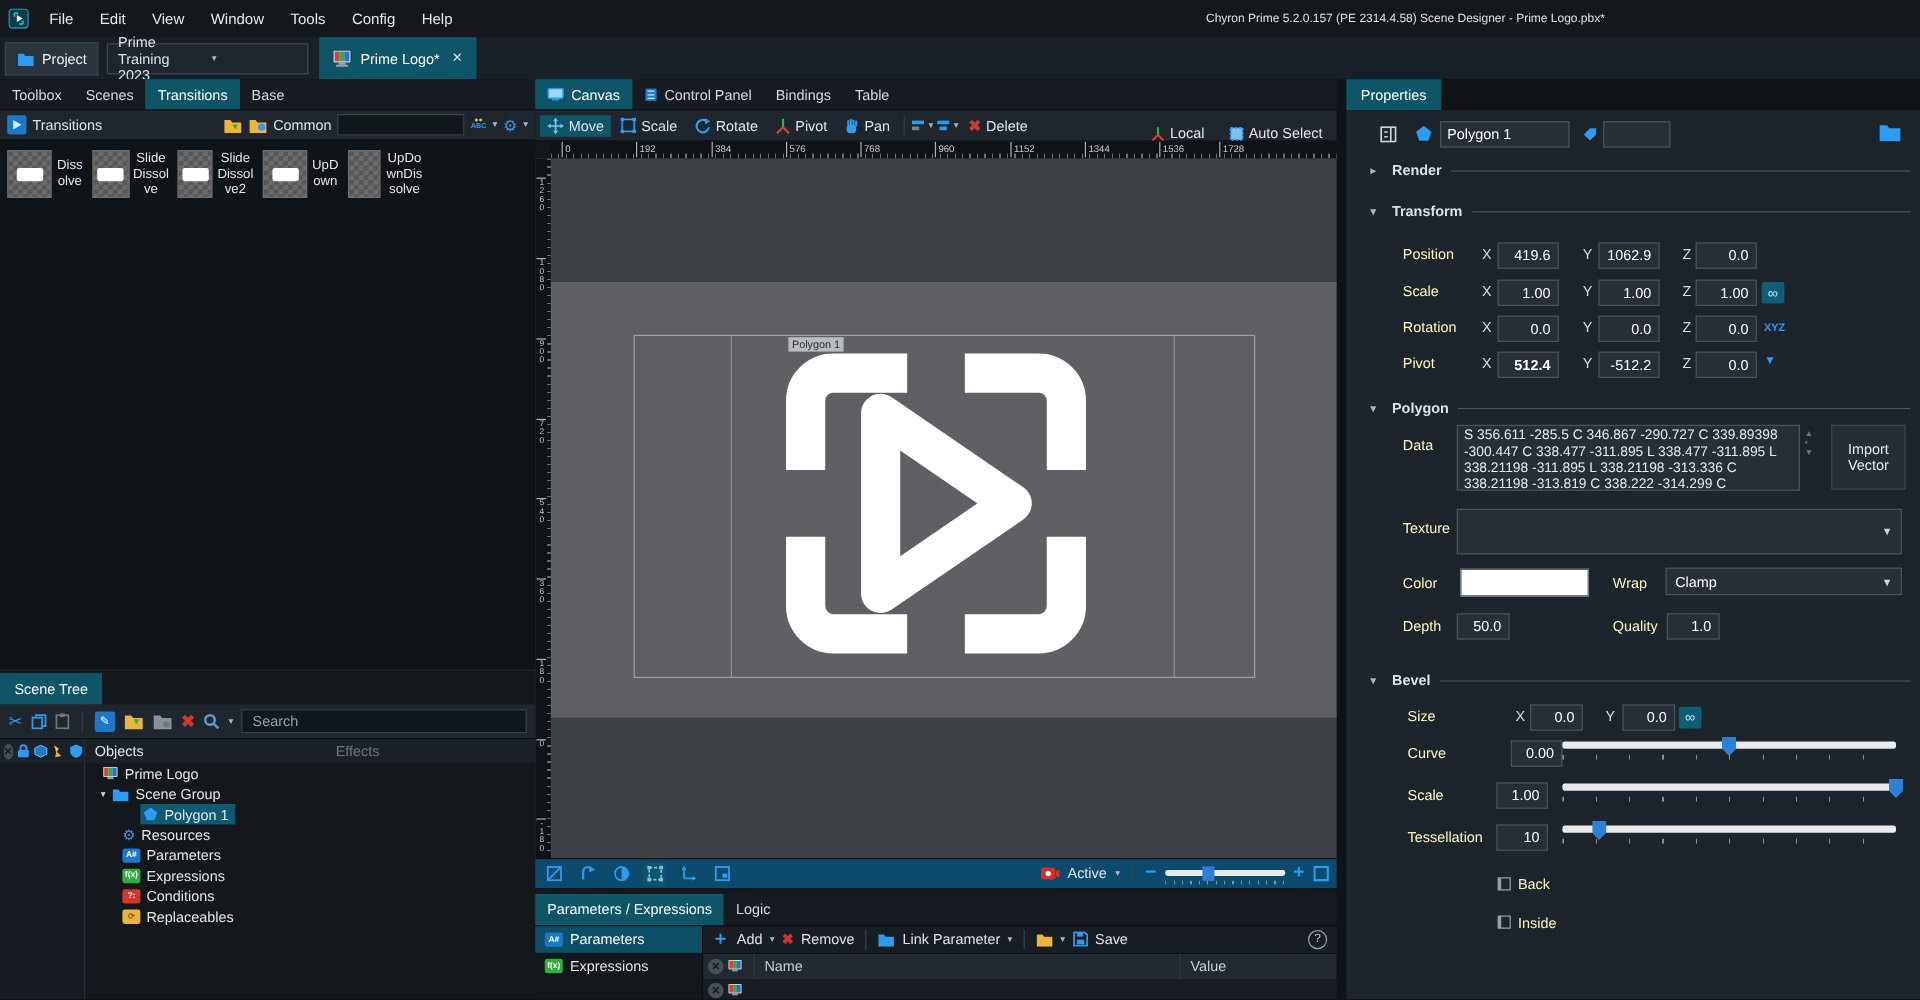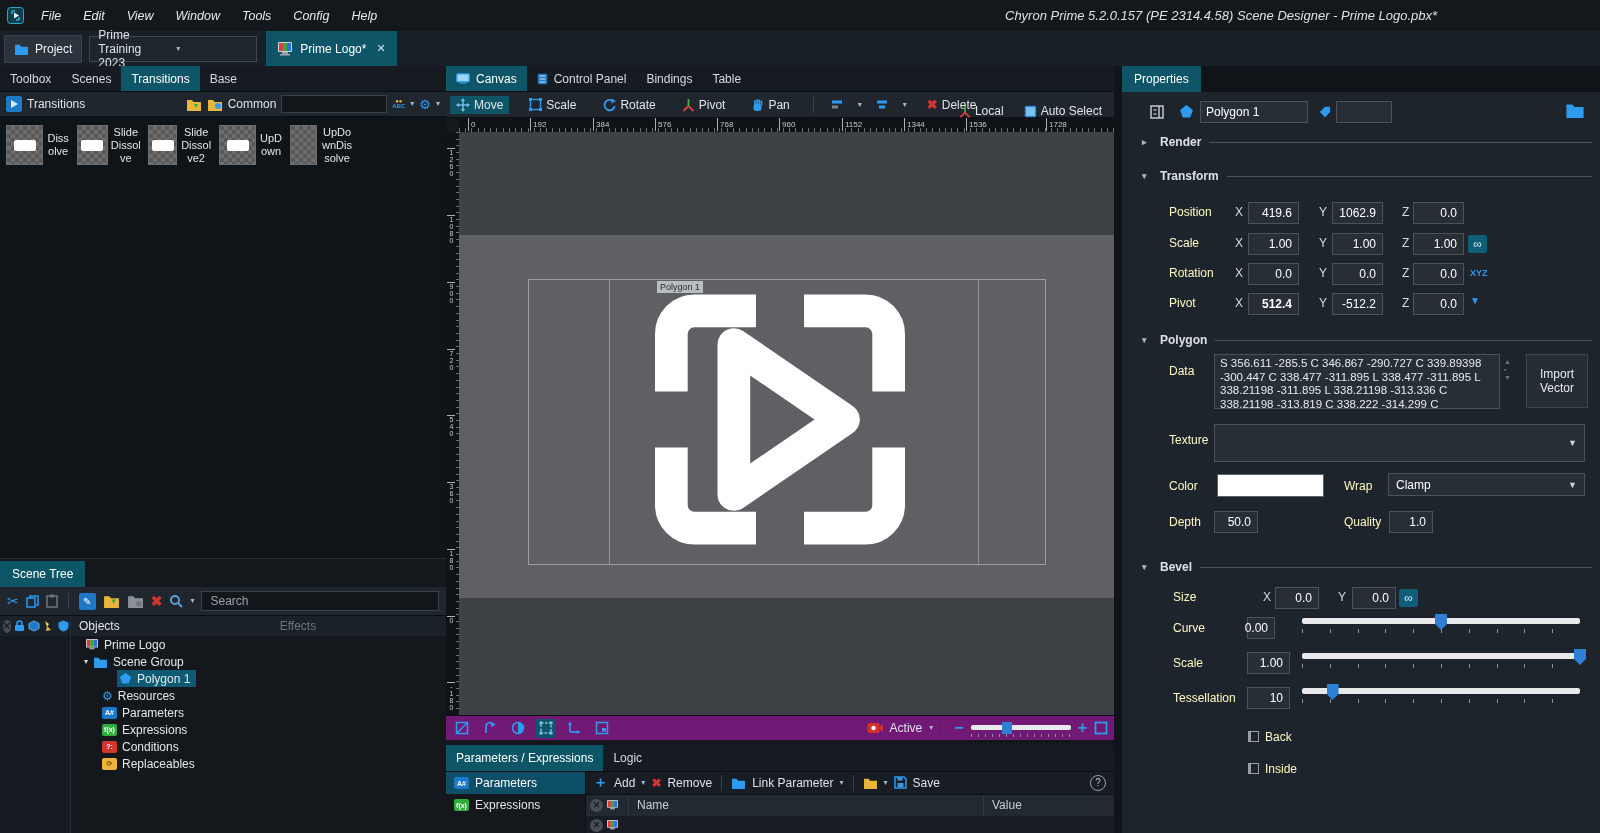--- a/index.html
+++ b/index.html
@@ -3,23 +3,23 @@
 <meta charset="utf-8">
 <style>
   html,body{margin:0;padding:0;background:#0b0e11;}
   #app{position:relative;width:1600px;height:833px;background:#14181d;overflow:hidden;
        font-family:"Liberation Sans",sans-serif;font-size:12px;color:#dfe3e6;}
   .abs{position:absolute;}
   .ic{display:inline-flex;align-items:center;justify-content:center;flex:none;}
   .chev{color:#9fb9cc;font-size:8px;line-height:1;}
   .blue{color:#2d9bf0;}
   
-  #menubar{position:absolute;left:0;top:0;width:1600px;height:31px;display:flex;align-items:center;background:#14181d;font-style:italic;}
+  #menubar{position:absolute;left:0;top:0;width:1600px;height:31px;display:flex;align-items:center;background:#14181d;}
   .menu-item{padding:0 11px;font-size:12.5px;color:#e6e9eb;cursor:default;}
-  #win-title{position:absolute;left:1005px;top:0;height:31px;display:flex;align-items:center;font-size:13px;color:#dde1e4;}
+  #win-title{position:absolute;left:1005px;top:0;height:31px;display:flex;align-items:center;font-size:10px;color:#dde1e4;}
   
   #projectbar{position:absolute;left:0;top:31px;width:1600px;height:35px;background:#191f26;border-bottom:1px solid #0c0f12;display:flex;align-items:center;}
   .proj-btn{margin-left:4px;height:26px;background:#2b333c;border:1px solid #39424c;display:flex;align-items:center;gap:6px;padding:0 9px;color:#f0f2f4;}
   .proj-dd{margin-left:7px;width:150px;height:24px;border:1px solid #3e4750;background:#1f252c;display:flex;align-items:center;padding:0 8px;gap:6px;}
   .proj-dd span{flex:1;}
   .doc-tab{margin-left:9px;height:35px;background:#0e5568;display:flex;align-items:center;gap:7px;padding:0 11px;color:#fff;}
   .doc-close{color:#cfe3ea;font-size:11px;padding-left:3px;}
   
   .tabs{display:flex;align-items:stretch;background:#161b21;border-bottom:1px solid #0c0f12;}
   .tab{display:flex;align-items:center;gap:6px;padding:0 10px;color:#d6dade;}
@@ -48,37 +48,37 @@
   .st-main{flex:1;}
   .st-header{height:20px;display:flex;align-items:center;background:#1b2129;color:#e4e7ea;text-align:right;}
   .tree-row{height:17px;display:flex;align-items:center;gap:5px;font-size:12px;color:#e4e7ea;}
   .tree-row .sel{background:#0e5a73;display:flex;align-items:center;gap:5px;padding:0 6px 0 2px;height:17px;}
   .badge{width:15px;height:12px;border-radius:2px;font-size:7px;font-weight:bold;display:flex;align-items:center;justify-content:center;color:#fff;flex:none;}
   .b-blue{background:#1d78c8;} .b-green{background:#2fae3e;color:#fff;} .b-red{background:#d3352f;} .b-yellow{background:#e9b53a;color:#7a5a00;}
   .cx{width:13px;height:13px;border-radius:50%;background:#474e56;color:#171b20;font-size:9px;font-weight:bold;display:inline-flex;align-items:center;justify-content:center;}
   
   #center{position:absolute;left:446px;top:66px;width:668px;height:767px;background:#14181d;}
   .c-tabs{height:25px;}
-  .c-toolbar{height:25px;background:#20262e;display:flex;align-items:center;gap:14px;padding:0 4px;border-bottom:1px solid #0c0f12;position:relative;}
+  .c-toolbar{height:25px;background:#20262e;display:flex;align-items:center;gap:2px;padding:0 4px;border-bottom:1px solid #0c0f12;position:relative;}
   .tool-btn{display:flex;align-items:center;gap:4px;padding:2px 6px;color:#e2e5e8;}
   .tool-btn.active{background:#0e5568;}
   .vsep{width:1px;height:16px;background:#39424b;margin:0 3px;}
   .c-hruler{height:14px;margin-left:13px;background:#0f1318;position:relative;overflow:hidden;}
   .c-hruler .ticks{position:absolute;left:0;right:0;bottom:0;height:4px;
      background-image:repeating-linear-gradient(to right,#6a7076 0 1px,transparent 1px 6.23px);}
   .hlab{position:absolute;top:0;font-size:8px;color:#c6cbd0;border-left:1px solid #aab0b5;padding-left:2px;line-height:13px;}
   .c-viewport{position:relative;height:583px;background:#3e4145;overflow:hidden;}
   .c-vruler{position:absolute;left:0;top:0;width:13px;height:583px;background:#0f1318;z-index:6;
      background-image:repeating-linear-gradient(to bottom,#6a7076 0 1px,transparent 1px 6.7px);background-position:10px 0;background-size:3px 100%;background-repeat:no-repeat;}
   .vlab{position:absolute;left:1px;writing-mode:vertical-rl;text-orientation:upright;font-size:7px;letter-spacing:0;color:#c6cbd0;line-height:8px;border-top:1px solid #aab0b5;}
   .band{position:absolute;left:13px;right:0;top:103px;height:363px;background:#5e6063;}
   .stage-rect{position:absolute;left:82px;top:147px;width:516px;height:284px;border:1px solid #9aa0a4;}
   .guide{position:absolute;top:147px;height:285px;width:1px;background:#8e9397;}
   .obj-label{position:absolute;left:211px;top:149px;background:#b9bdc0;color:#2b2f33;font-size:9px;line-height:12px;padding:0 3px;z-index:4;}
-  .c-bottombar{height:24px;background:#701a75;border-top:1px solid #0c0f12;display:flex;align-items:center;gap:9px;padding:0 6px;position:relative;}
+  .c-bottombar{height:24px;background:#0c4a6e;border-top:1px solid #0c0f12;display:flex;align-items:center;gap:9px;padding:0 6px;position:relative;}
   .bb-btn{width:19px;height:19px;display:flex;align-items:center;justify-content:center;border-radius:2px;}
   .bb-btn.active{background:#0e5568;}
   .zoom-slider{position:relative;width:100px;height:16px;}
   .zoom-slider .track{position:absolute;left:0;right:0;top:5px;height:5px;background:#e8eaec;border-radius:2px;}
   .zoom-slider .handle{position:absolute;top:2px;width:10px;height:12px;background:#2f7fd6;transform:translateX(-50%);}
   .zoom-slider .ticks{position:absolute;left:0;right:0;top:14px;height:3px;background-image:repeating-linear-gradient(to right,#8a9096 0 1px,transparent 1px 7px);}
   
   .params{position:absolute;left:0;top:679px;width:668px;height:88px;background:#14181d;}
   .params-tabs{height:26px;}
   .params-body{display:flex;height:62px;}
@@ -498,21 +498,21 @@
       <div class="ticks"></div>
       <span class="hlab" style="left:9px;">0</span>
       <span class="hlab" style="left:71px;">192</span>
       <span class="hlab" style="left:134px;">384</span>
       <span class="hlab" style="left:196px;">576</span>
       <span class="hlab" style="left:258px;">768</span>
       <span class="hlab" style="left:320px;">960</span>
       <span class="hlab" style="left:383px;">1152</span>
       <span class="hlab" style="left:445px;">1344</span>
       <span class="hlab" style="left:507px;">1536</span>
-      <span class="hlab" style="left:587px;">1728</span>
+      <span class="hlab" style="left:557px;">1728</span>
     </div>
 
     <div class="c-viewport">
       <div class="c-vruler">
         <span class="vlab" style="top:16px;">1260</span>
         <span class="vlab" style="top:83px;">1080</span>
         <span class="vlab" style="top:150px;">900</span>
         <span class="vlab" style="top:217px;">720</span>
         <span class="vlab" style="top:283px;">540</span>
         <span class="vlab" style="top:350px;">360</span>
@@ -808,21 +808,21 @@
       </div>
 
       <span class="lbl abs" style="left:51px;top:498px;">Size</span>
       <span class="axis abs" style="left:141px;top:498px;">X</span>
       <div class="fld abs" style="left:153px;top:495px;width:44px;">0.0</div>
       <span class="axis abs" style="left:216px;top:498px;">Y</span>
       <div class="fld abs" style="left:230px;top:495px;width:44px;">0.0</div>
       <span class="linkic abs" style="left:277px;top:497px;">∞</span>
 
       <span class="lbl abs" style="left:51px;top:529px;">Curve</span>
-      <div class="fld abs" style="left:125px;top:525px;width:28px;">0.00</div>
+      <div class="fld abs" style="left:137px;top:525px;width:43px;">0.00</div>
       <div class="pslider" style="left:180px;top:522px;width:278px;">
         <div class="track"></div>
           <div class="handle" style="left: 50%;"></div>
           <div class="ticks"></div>
       </div>
 
       <span class="lbl abs" style="left:51px;top:564px;">Scale</span>
       <div class="fld abs" style="left:125px;top:560px;width:43px;">1.00</div>
       <div class="pslider" style="left:180px;top:557px;width:278px;">
         <div class="track"></div>

